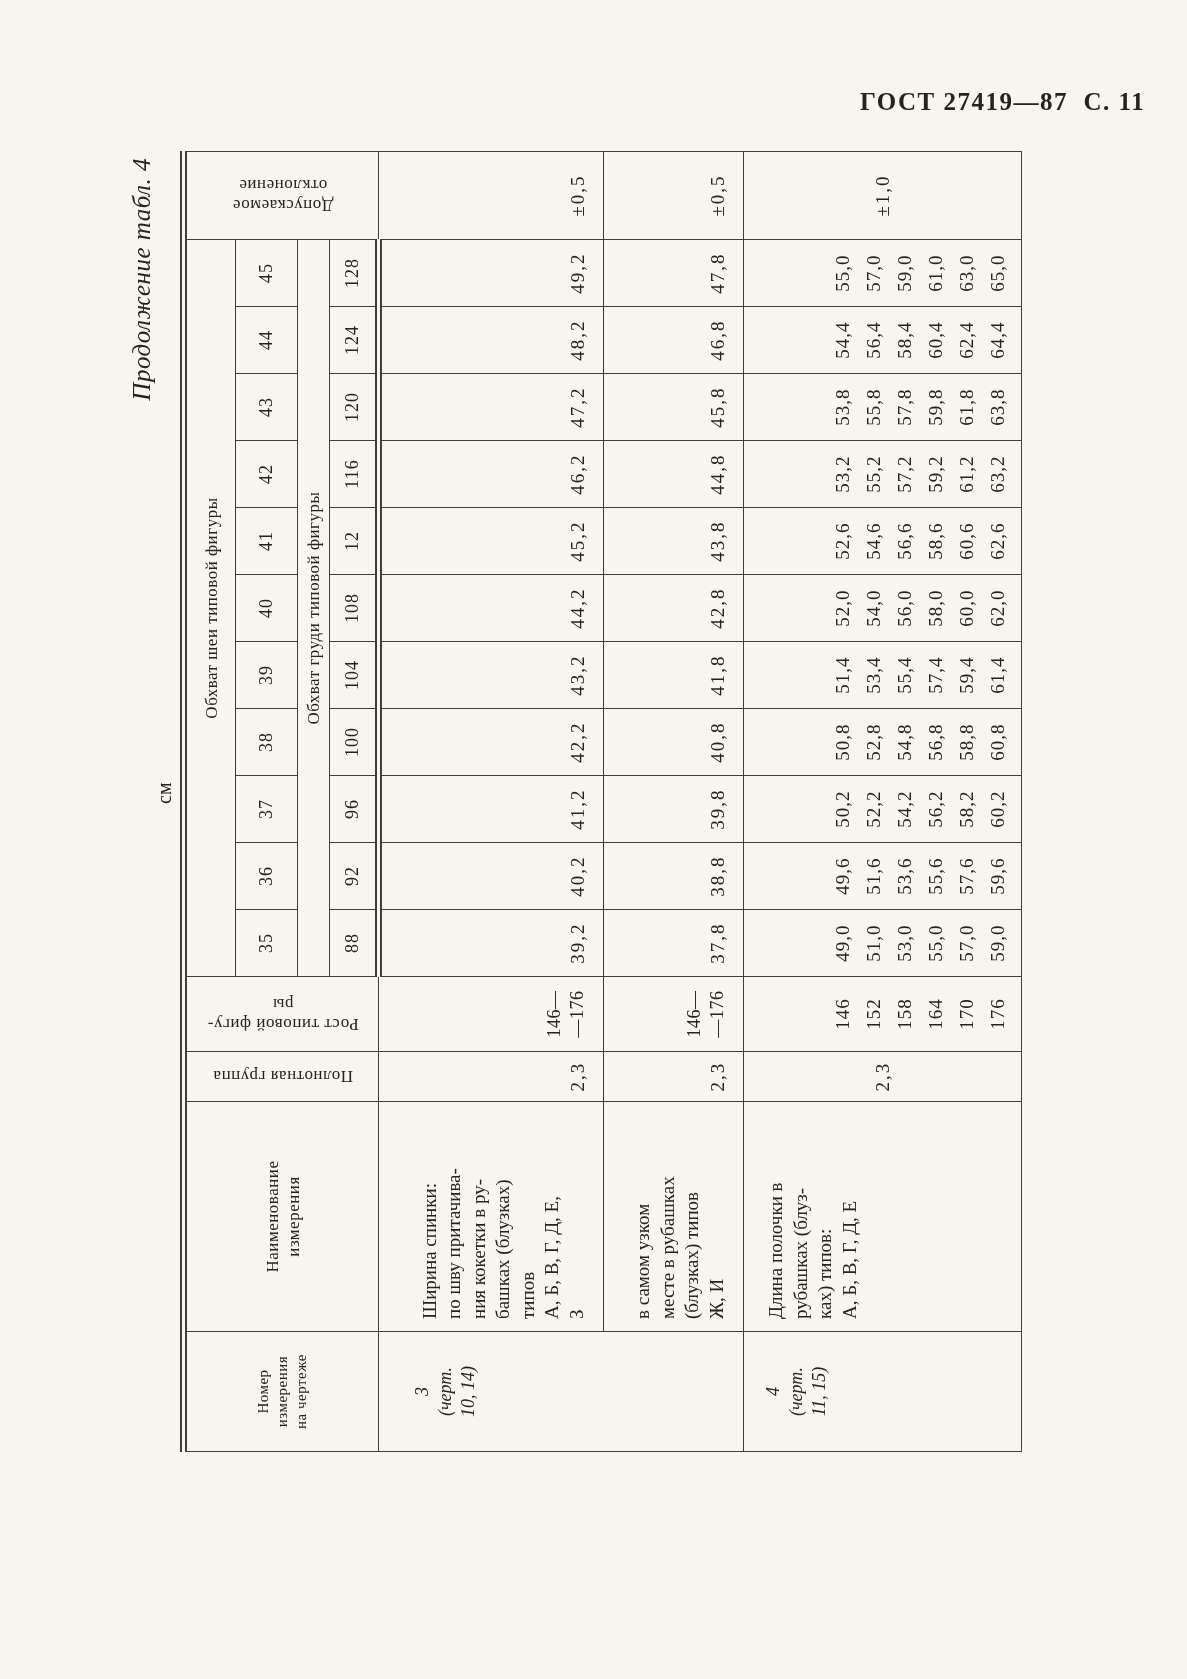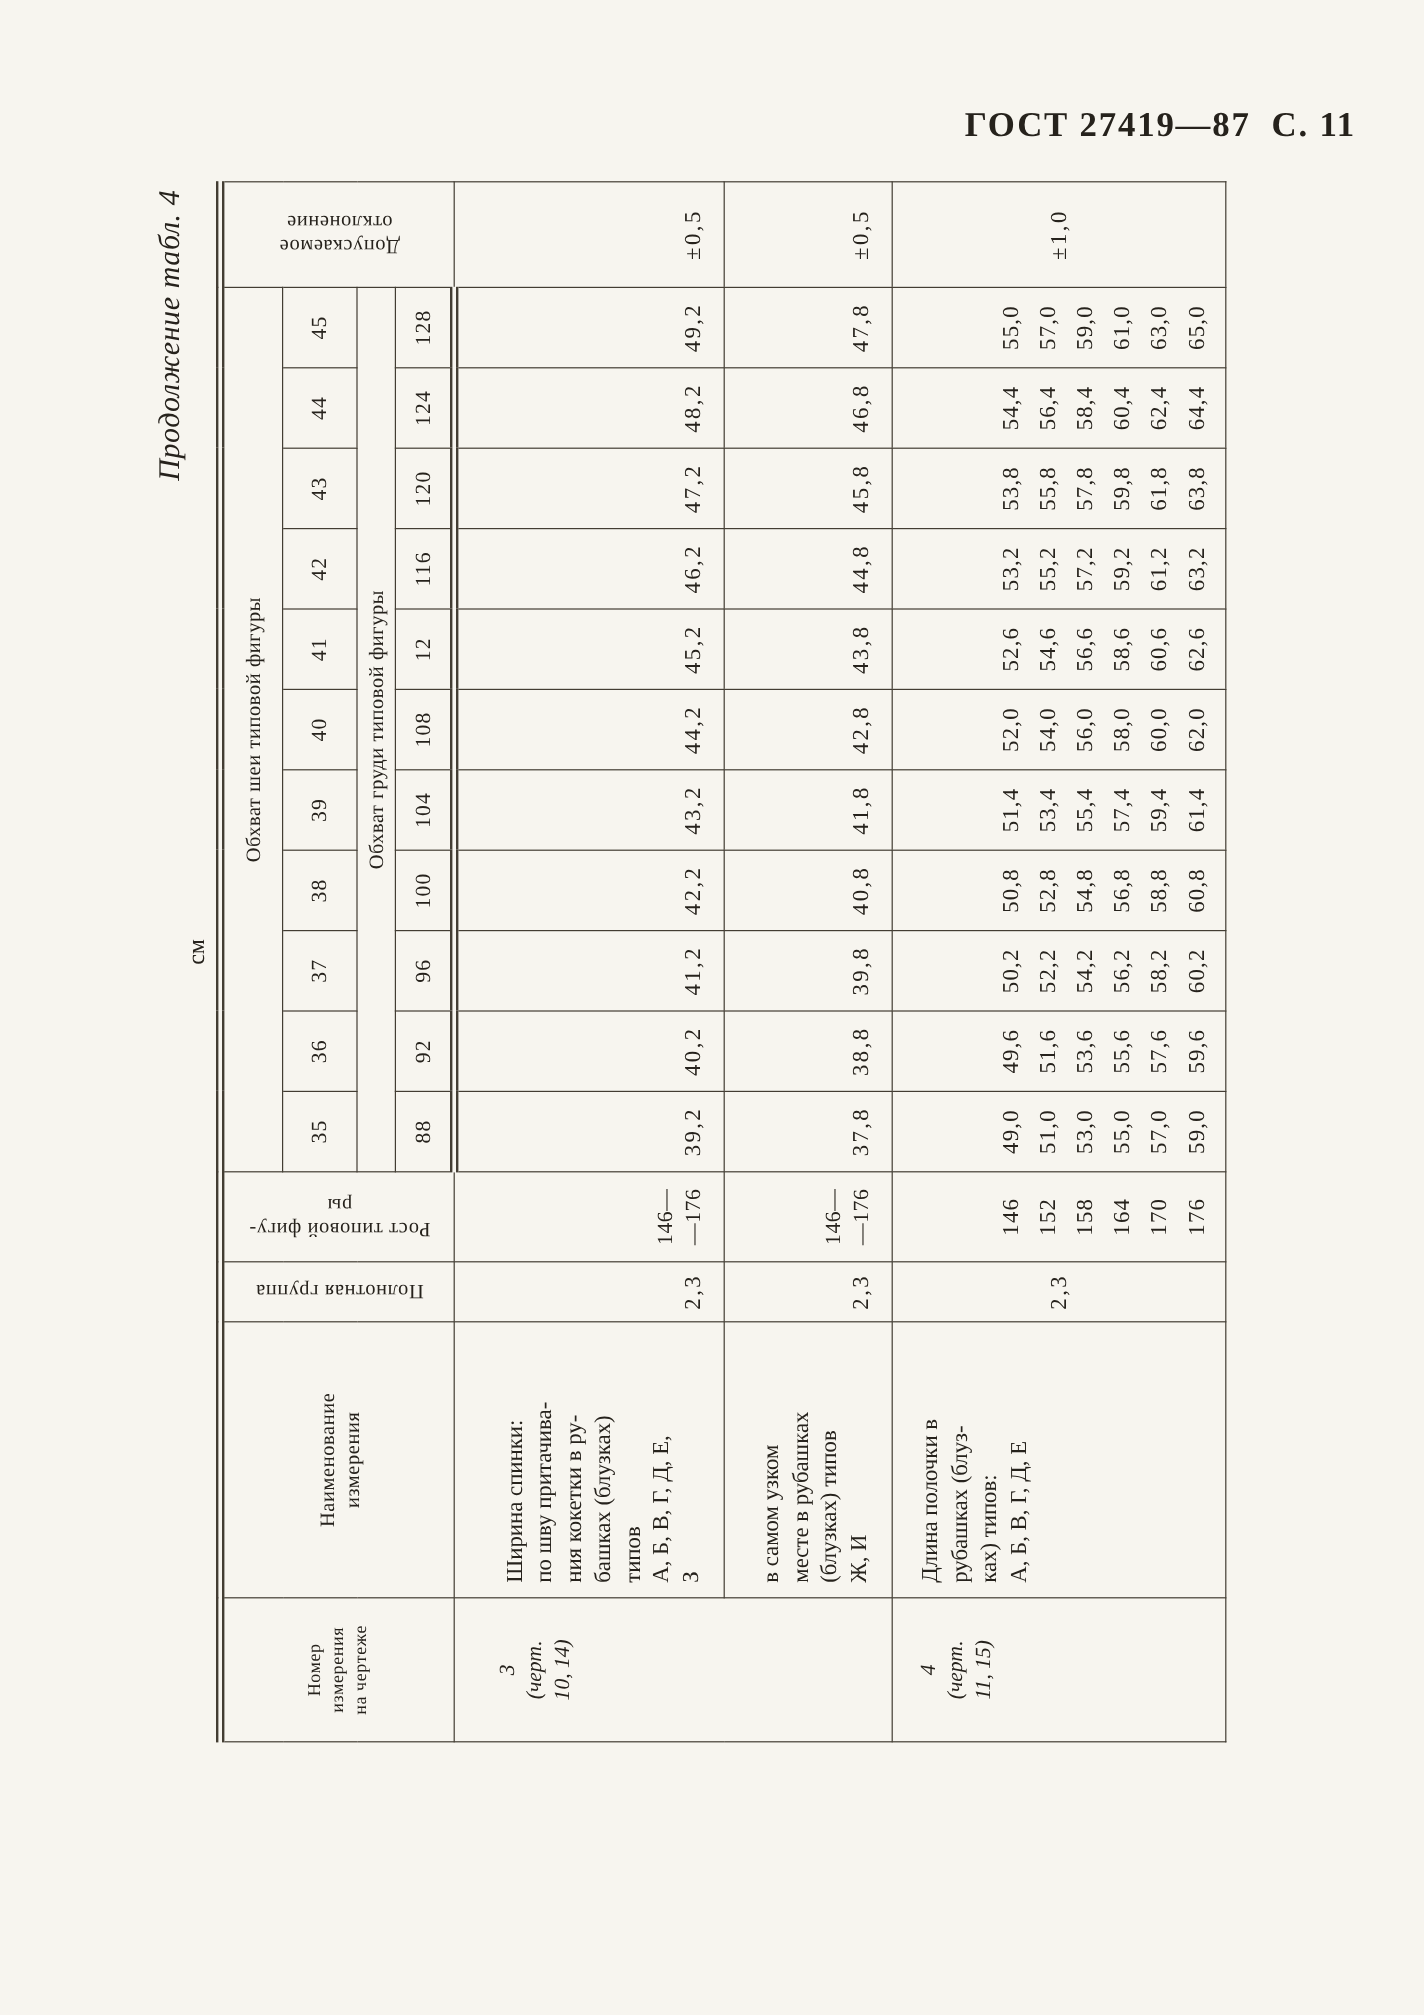--- a/index.html
+++ b/index.html
@@ -9,22 +9,22 @@
     font-family:"Liberation Serif","DejaVu Serif",serif;
     color:#26221c;
     overflow:hidden;
     position:relative;
   }
   .page {
     position:absolute; inset:0;
     background:#f7f5ef;
   }
   .page-header {
-    position:absolute; left:804px; top:88px;
-    font-size:29px; font-weight:bold; letter-spacing:1.5px;
+    position:absolute; left:860px; top:88px;
+    font-size:25px; font-weight:bold; letter-spacing:1.5px;
     white-space:pre;
   }
   
   .rot {
     position:absolute; left:112px; top:1452px;
     width:1300px; height:900px;
     transform:rotate(-90deg); transform-origin:0 0;
   }
   .caption-row { position:relative; height:68px; }
   .caption {

